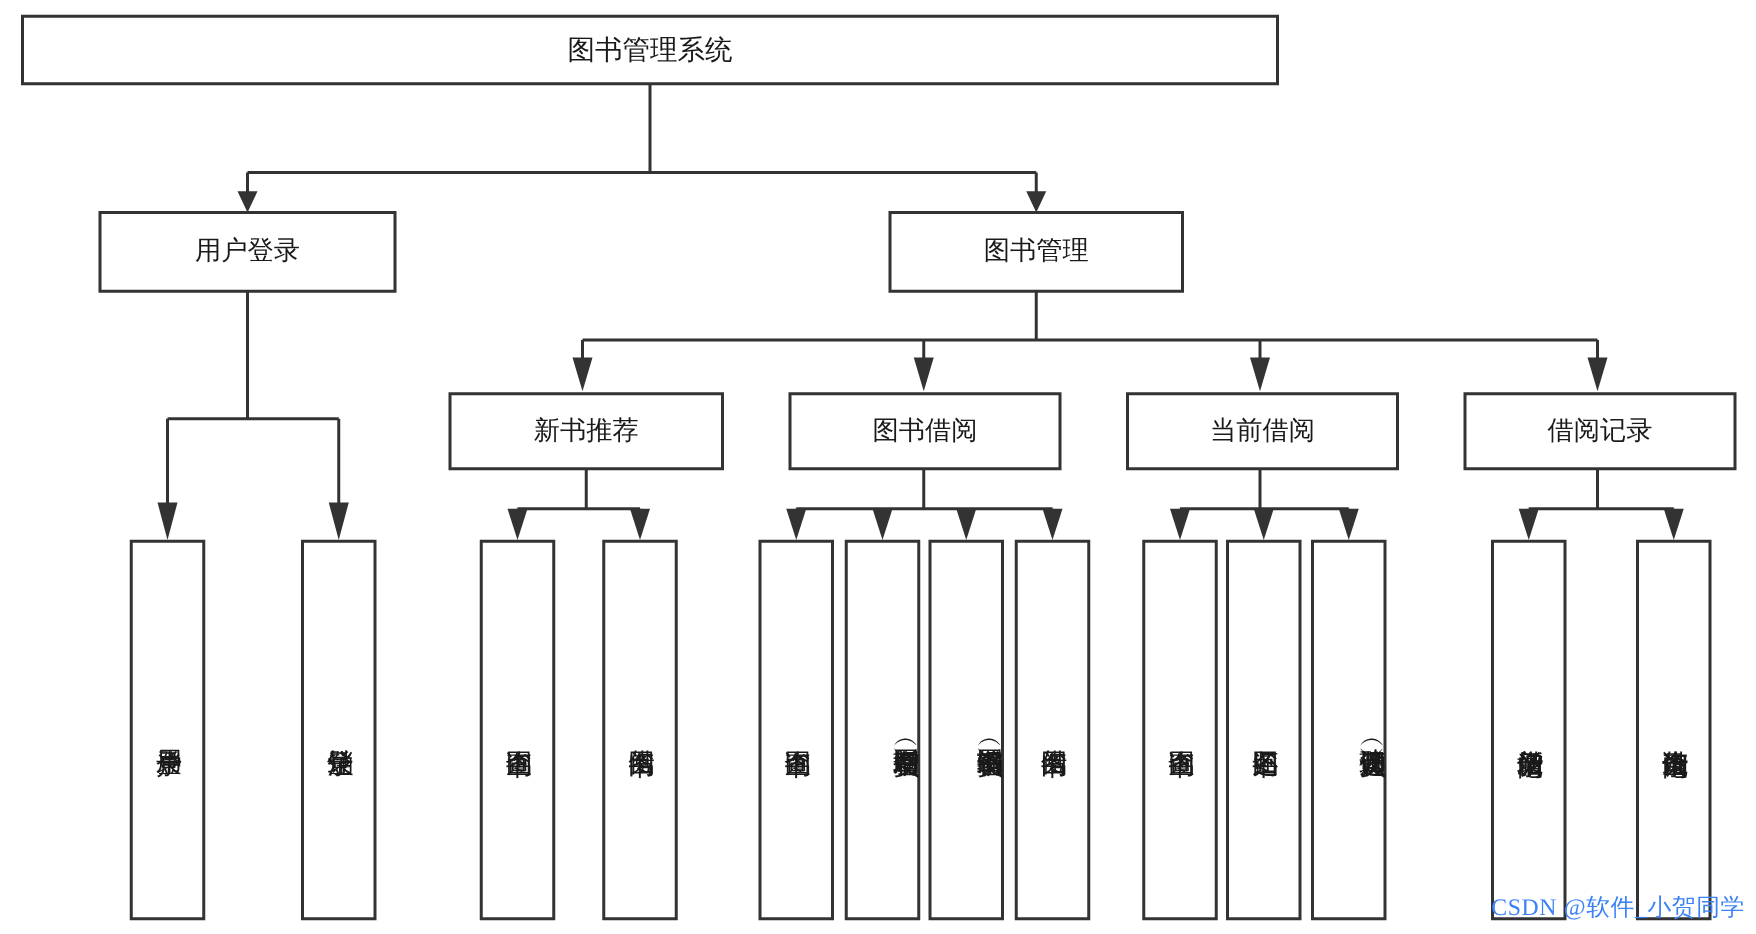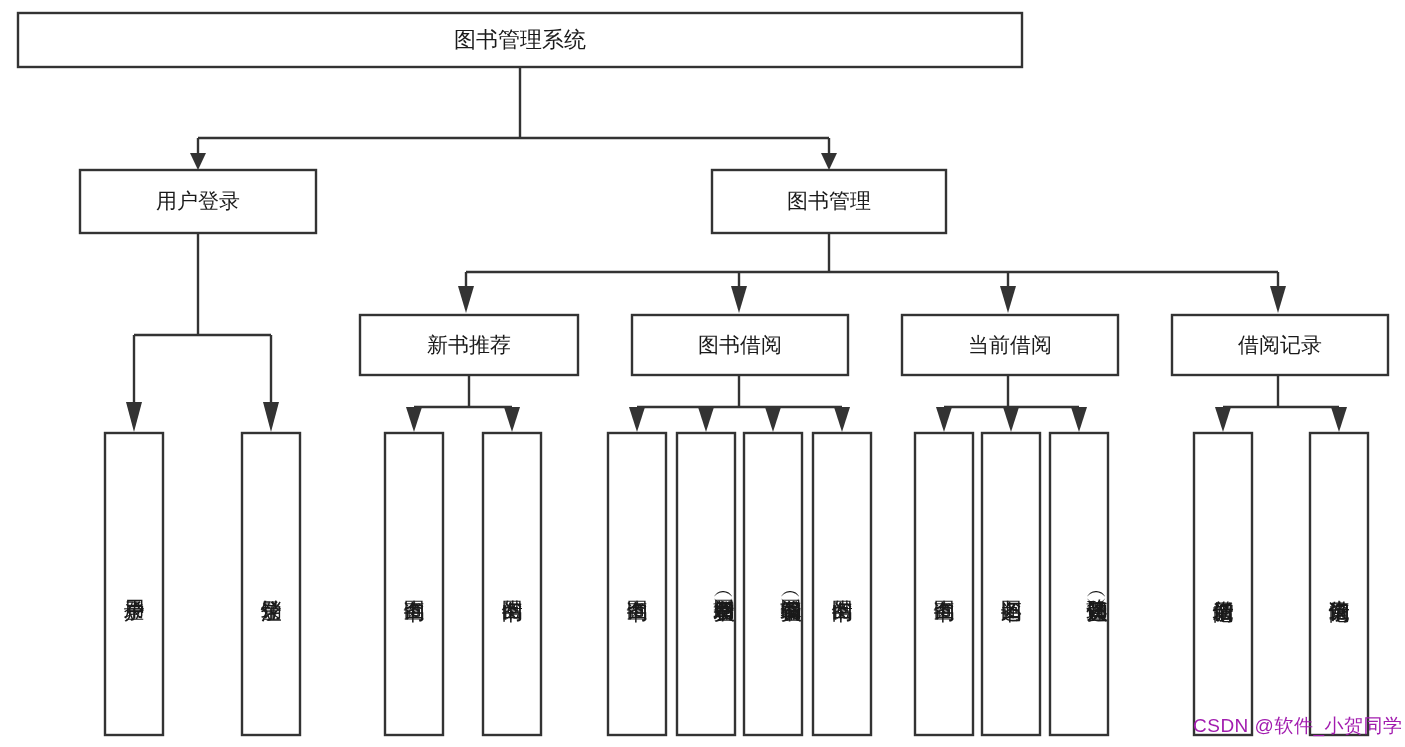--- a/index.html
+++ b/index.html
@@ -67,23 +67,23 @@
     line-height: 1.07;
     color: #1a1a1a;
     writing-mode: vertical-rl;
     text-orientation: upright;
     letter-spacing: 0.5px;
     pointer-events: none;
     white-space: nowrap;
   }
   .watermark {
     position: absolute;
-    font-family: Liberation Sans, sans-serif;
+    font-family: Liberation Serif, serif;
     font-size: 19px;
-    color: #a21caf;
+    color: #3b82f6;
     letter-spacing: 0.5px;
     white-space: nowrap;
   }
 </style>
 </head>
 <body>
 
 <div id="diagram-root">
 
   <svg id="tree-svg" viewBox="0 0 1405 747" xmlns="http://www.w3.org/2000/svg">

